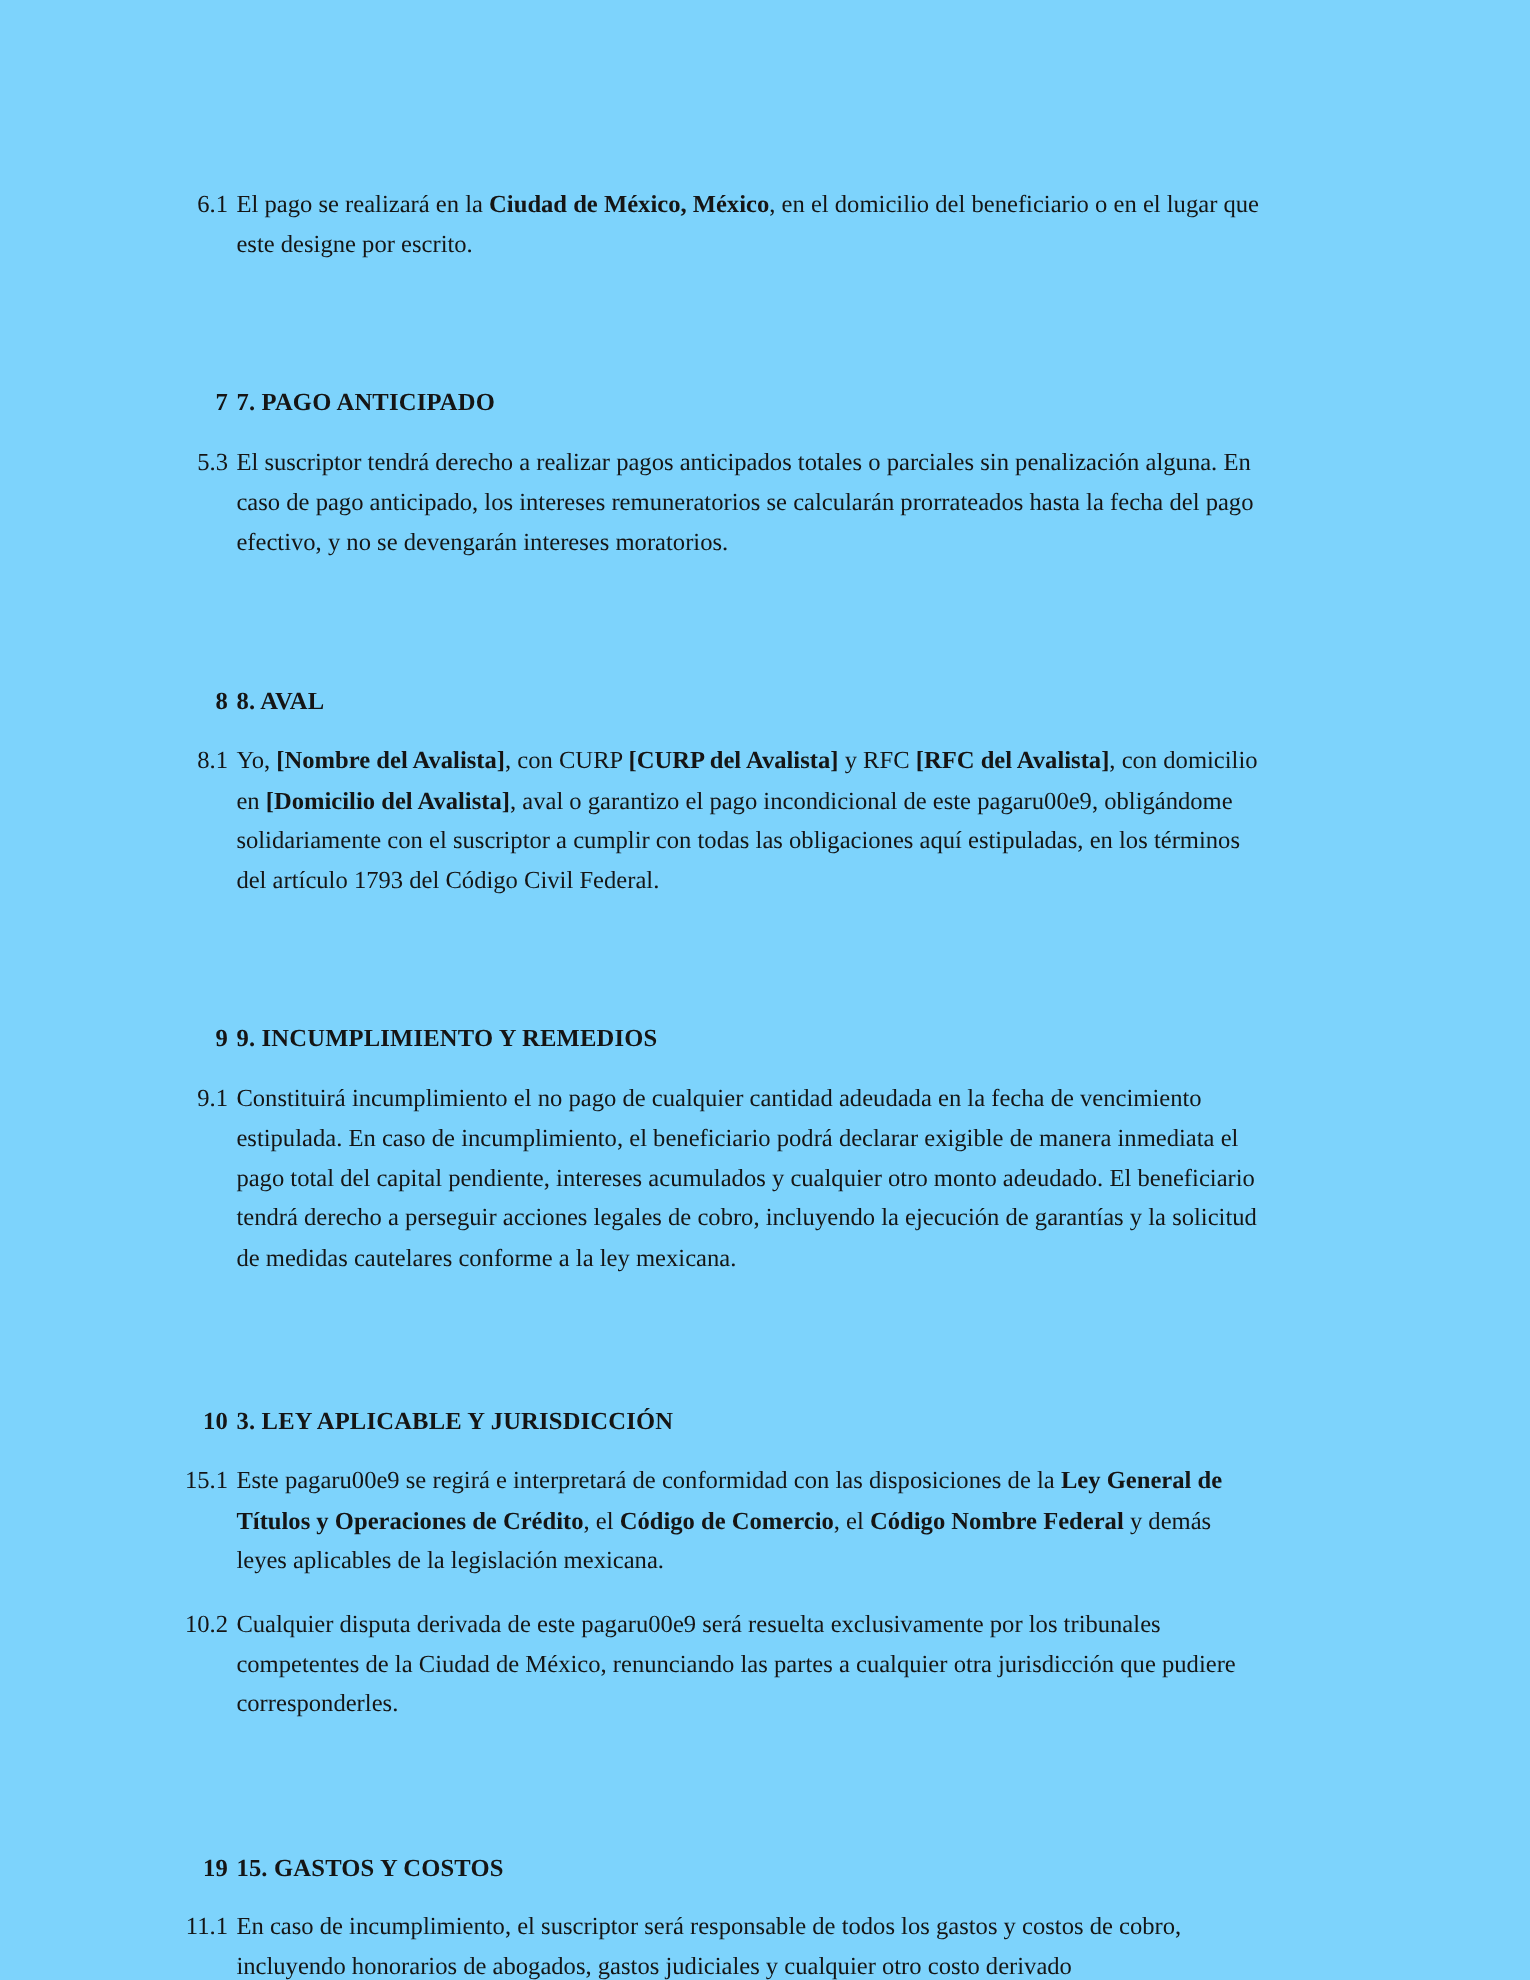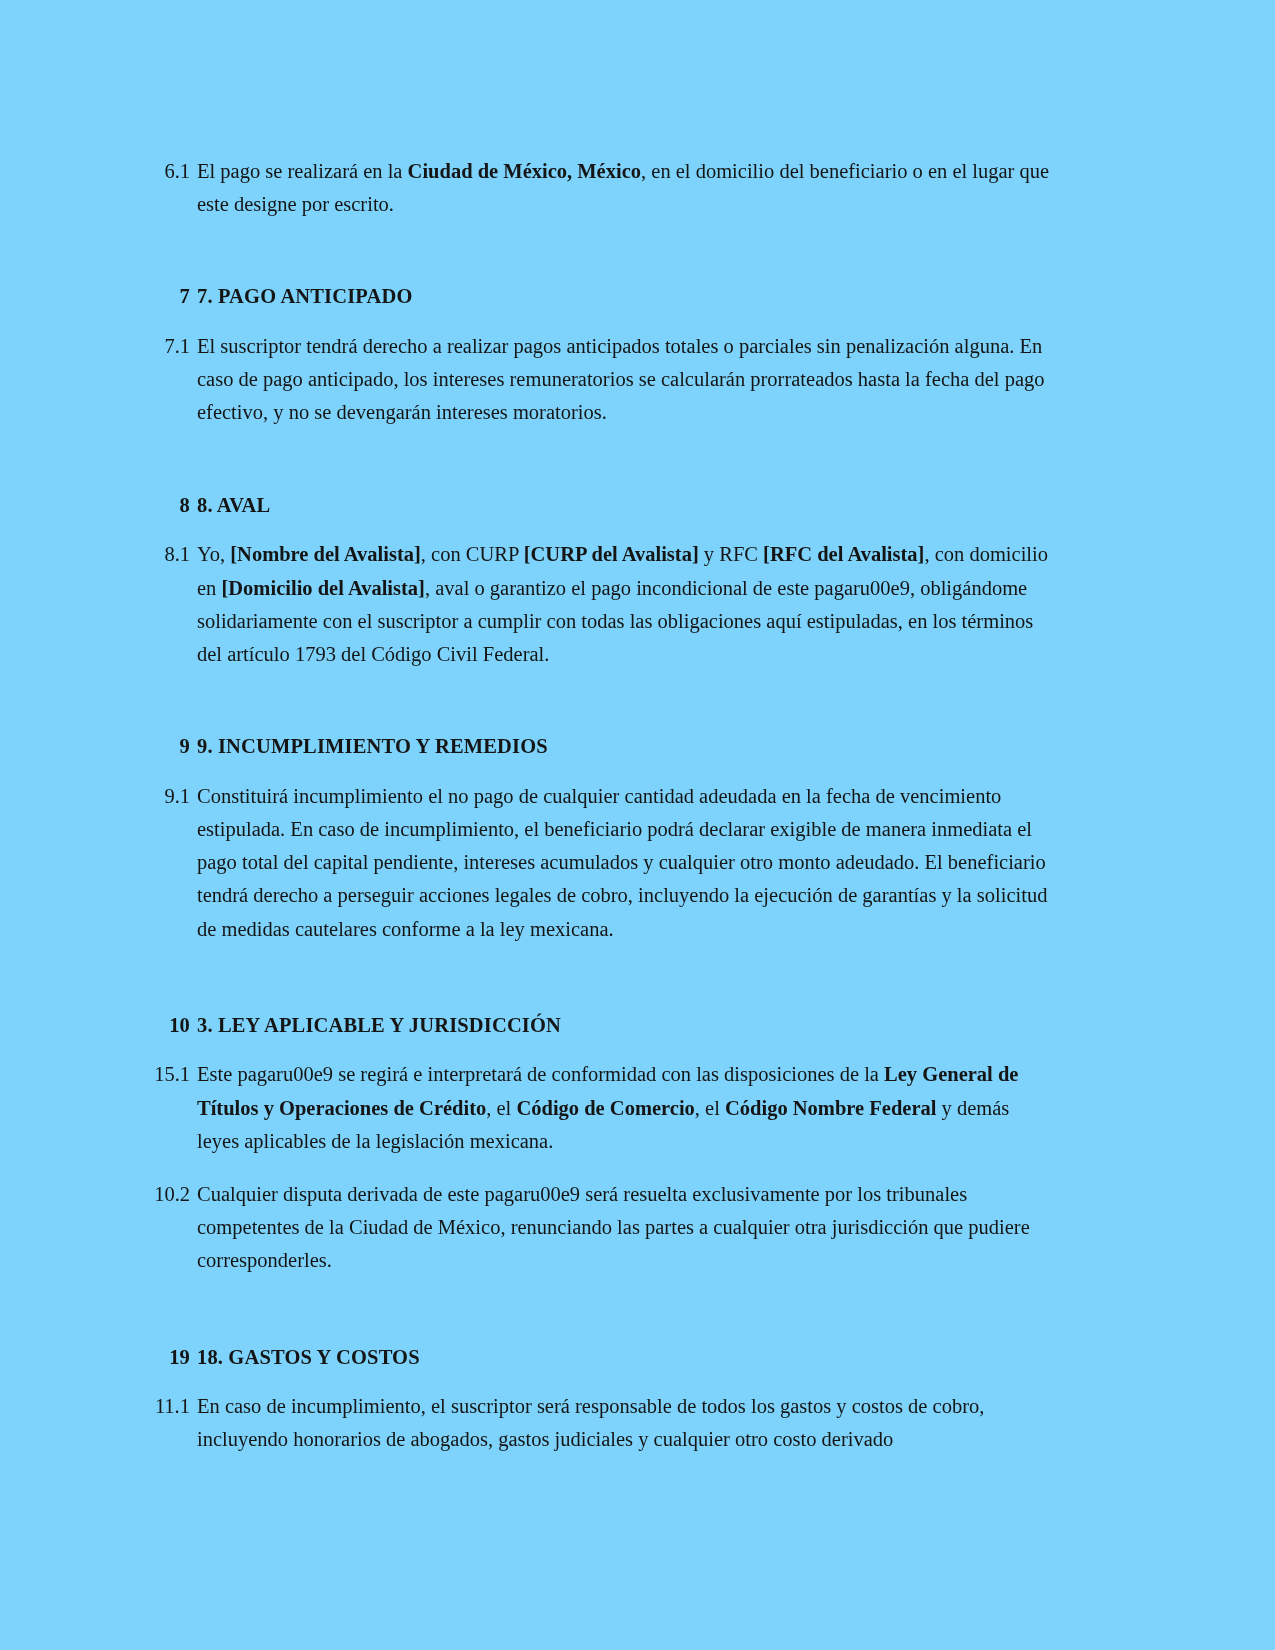--- a/index.html
+++ b/index.html
@@ -52,20 +52,21 @@
     line-height: 1.30;
     letter-spacing: 0.15px;
   }
   .heading .num {
     font-weight: bold;
     font-size: 20.5px;
     top: 0;
   }
   .heading-text {
     display: block;
+    margin-top: 40px;
   }
 
   
   .clause {
     margin: 0;
     font-size: 20.5px;
     line-height: 1.62;
     text-align: left;
   }
   .clause .num {
@@ -94,21 +95,21 @@
         <span class="num">6.1</span>
         <span class="clause-text"><span>El pago se realizará en la </span><b>Ciudad de México, México</b><span>, en el domicilio del beneficiario o en el lugar que este designe por escrito.</span></span>
       </div>
       <div class="sec-gap"></div>
       <div class="block heading">
         <span class="num">7</span>
         <span class="heading-text"><b>7. PAGO ANTICIPADO</b></span>
       </div>
       <div class="head-gap"></div>
       <div class="block clause">
-        <span class="num">7.1</span>
+        <span class="num">5.3</span>
         <span class="clause-text"><span>El suscriptor tendrá derecho a realizar pagos anticipados totales o parciales sin penalización alguna. En caso de pago anticipado, los intereses remuneratorios se calcularán prorrateados hasta la fecha del pago efectivo, y no se devengarán intereses moratorios.</span></span>
       </div>
       <div class="sec-gap"></div>
       <div class="block heading">
         <span class="num">8</span>
         <span class="heading-text"><b>8. AVAL</b></span>
       </div>
       <div class="head-gap"></div>
       <div class="block clause">
         <span class="num">8.1</span>
@@ -135,21 +136,21 @@
         <span class="clause-text"><span>Este pagaru00e9 se regirá e interpretará de conformidad con las disposiciones de la </span><b>Ley General de Títulos y Operaciones de Crédito</b><span>, el </span><b>Código de Comercio</b><span>, el </span><b>Código Nombre Federal</b><span> y demás leyes aplicables de la legislación mexicana.</span></span>
       </div>
       <div class="clause-gap"></div>
       <div class="block clause">
         <span class="num">10.2</span>
         <span class="clause-text"><span>Cualquier disputa derivada de este pagaru00e9 será resuelta exclusivamente por los tribunales competentes de la Ciudad de México, renunciando las partes a cualquier otra jurisdicción que pudiere corresponderles.</span></span>
       </div>
       <div class="sec-gap-lg"></div>
       <div class="block heading">
         <span class="num">19</span>
-        <span class="heading-text"><b>18. GASTOS Y COSTOS</b></span>
+        <span class="heading-text"><b>15. GASTOS Y COSTOS</b></span>
       </div>
       <div class="head-gap"></div>
       <div class="block clause">
         <span class="num">11.1</span>
         <span class="clause-text"><span>En caso de incumplimiento, el suscriptor será responsable de todos los gastos y costos de cobro, incluyendo honorarios de abogados, gastos judiciales y cualquier otro costo derivado</span></span>
       </div>
     </div>
 </div>
 
 </body></html>

